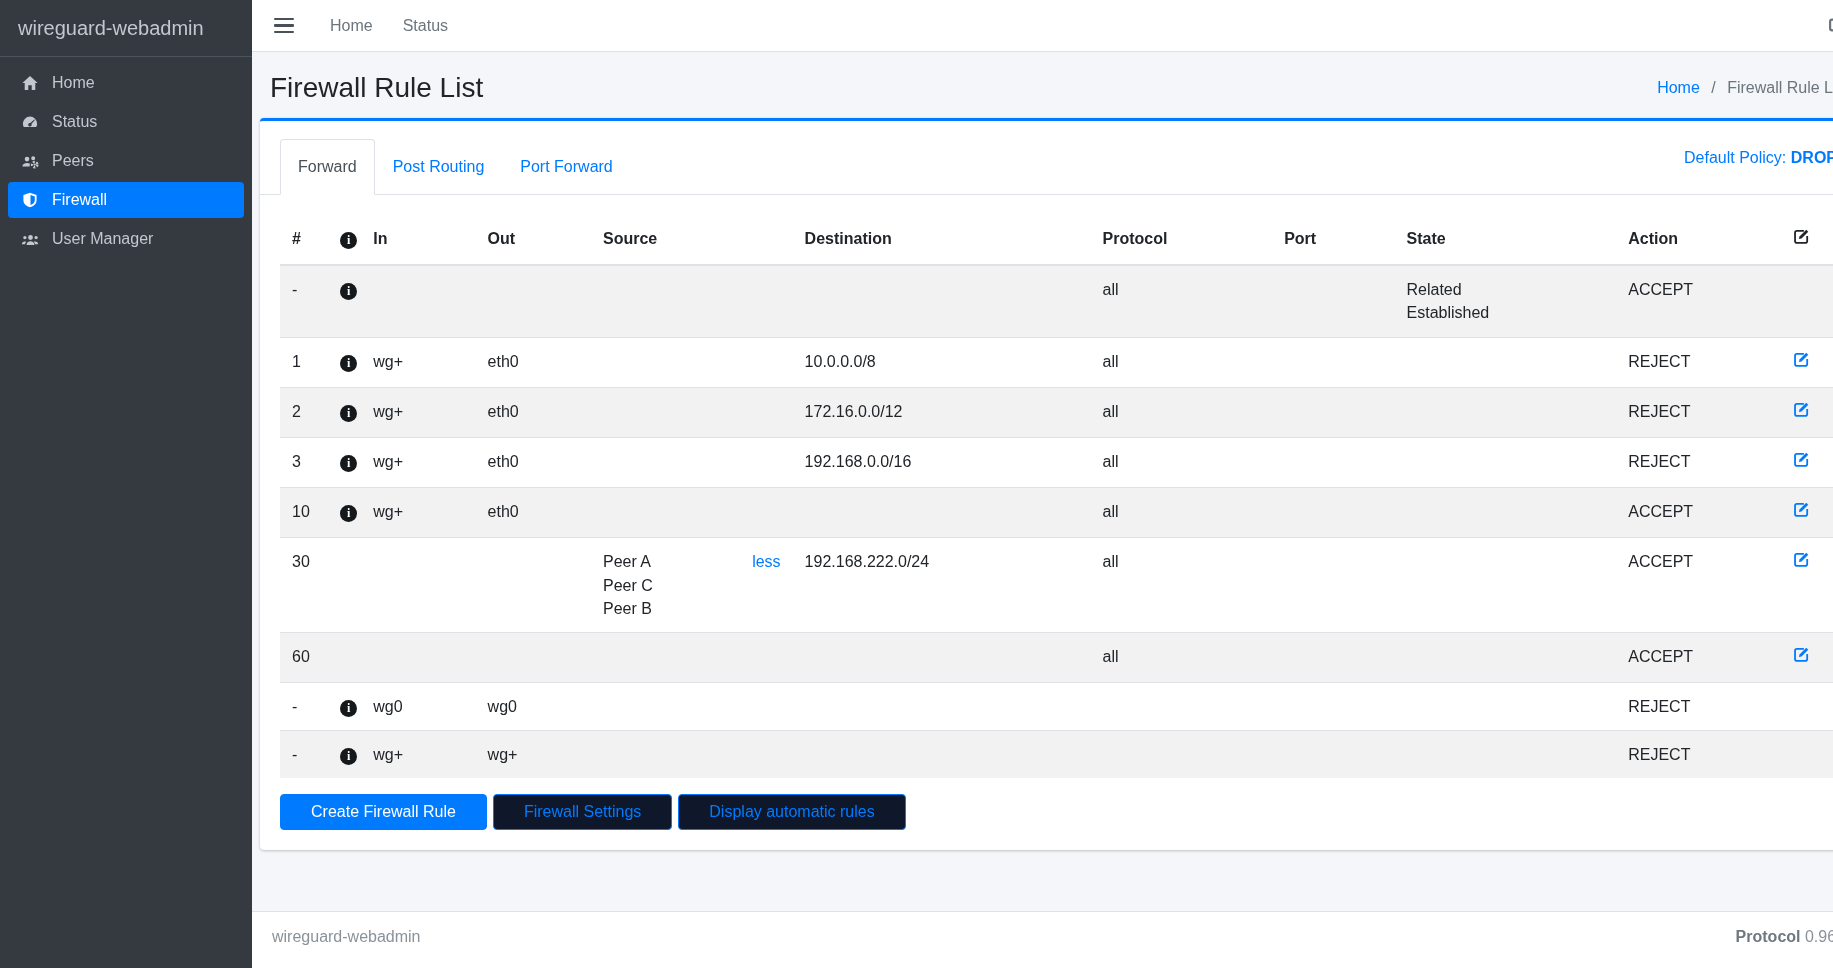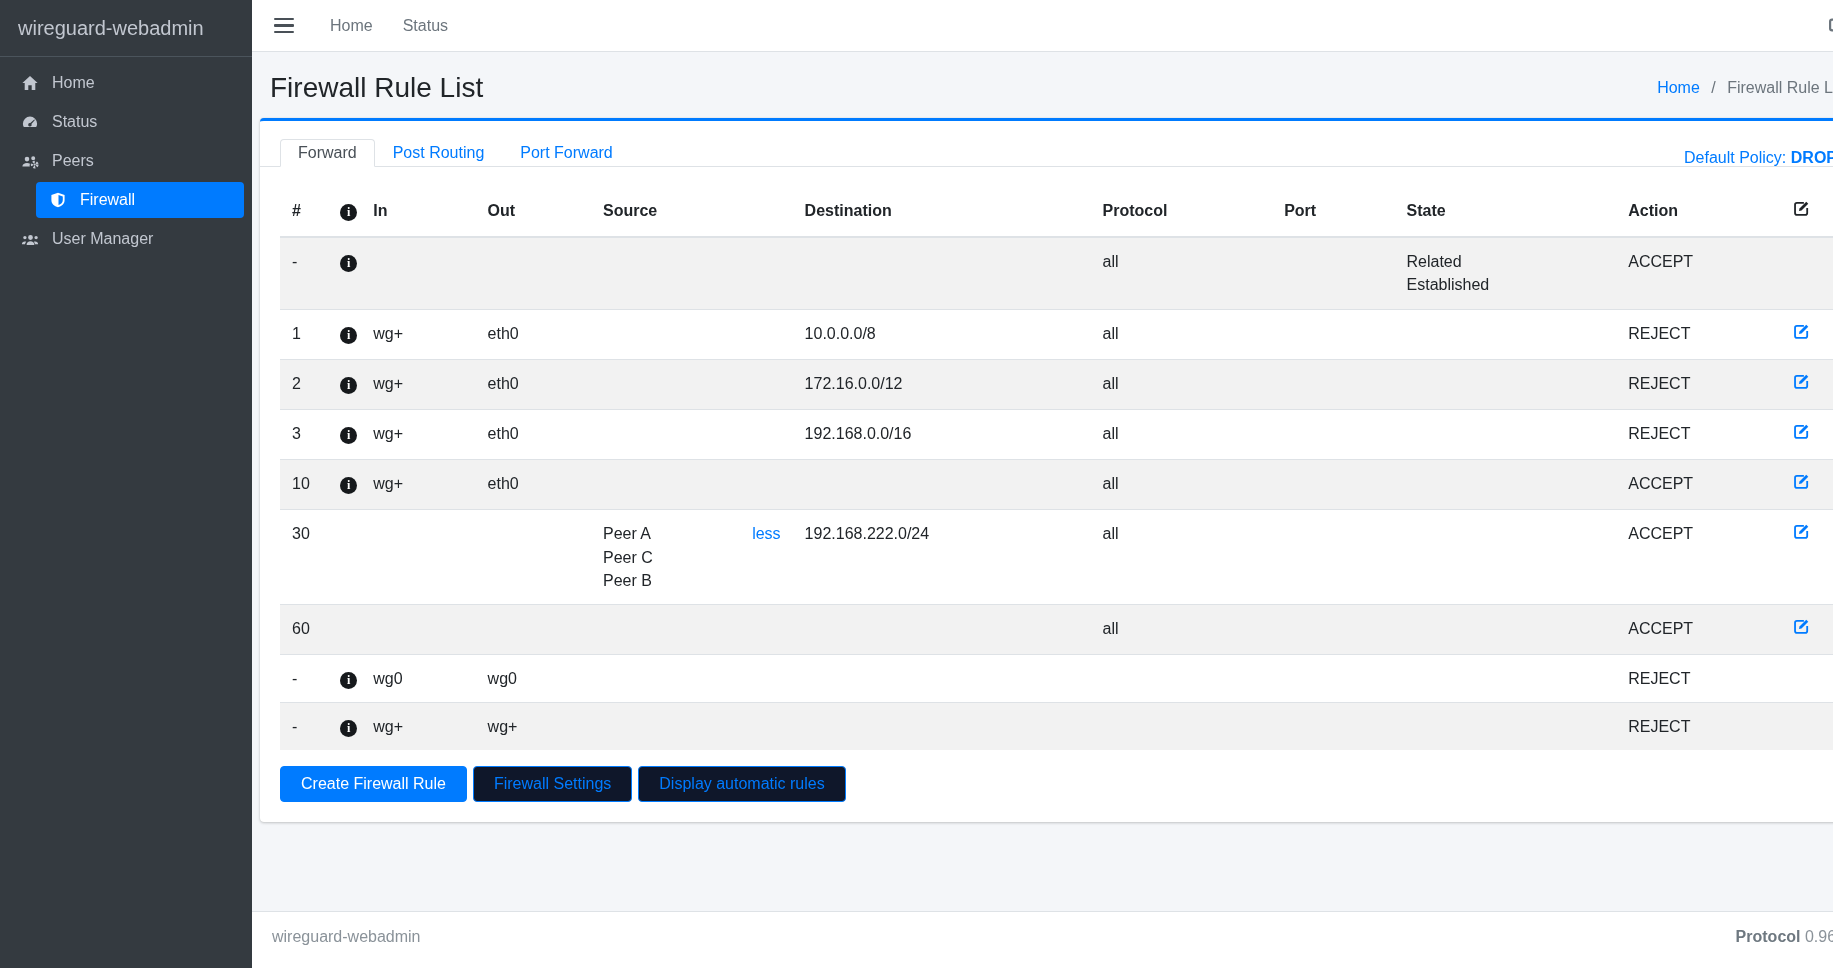--- a/index.html
+++ b/index.html
@@ -22,21 +22,21 @@
   }
   .side-nav { padding: 8px; list-style: none; }
   .side-item { margin-bottom: 3px; }
   .side-link {
     display: flex; align-items: center; gap: 11px;
     padding: 9px 11px; border-radius: 4px; color: #c2c7d0;
     cursor: pointer; text-decoration: none; font-size: 16px;
   }
   .side-link .s-icon { width: 22px; text-align: center; flex: 0 0 22px; display: inline-flex; justify-content: center; }
   .side-link svg { fill: #c2c7d0; }
-  .side-link.active { background: #007bff; color: #fff; margin-left: 28px; }
+  .side-link.active { background: #007bff; color: #fff; }
   .side-link.active svg { fill: #fff; }
 
   
   .main {
     position: absolute; left: 252px; top: 0; width: 1613px; height: 968px;
     display: flex; flex-direction: column; background: #f4f6f9;
   }
   .navbar {
     height: 52px; flex: 0 0 52px; background: #fff; border-bottom: 1px solid #dee2e6;
     display: flex; align-items: center; padding: 0 16px; position: relative;
@@ -60,21 +60,21 @@
   
   .card {
     background: #fff; border-top: 3px solid #007bff; border-radius: 4px;
     box-shadow: 0 0 1px rgba(0,0,0,.125), 0 1px 3px rgba(0,0,0,.2);
   }
   .card-header {
     padding: 18px 20px 0 20px; border-bottom: 1px solid #dee2e6;
     display: flex; position: relative;
   }
   .tab {
-    padding: 4px 17px; margin-bottom: -1px; cursor: pointer;
+    padding: 18px 17px; margin-bottom: -1px; cursor: pointer;
     border: 1px solid transparent; border-radius: 4px 4px 0 0;
     color: #007bff; text-decoration: none; display: inline-block;
   }
   .tab.active { background: #fff; border-color: #dee2e6 #dee2e6 #fff; color: #495057; }
   .default-policy { position: absolute; right: 20px; top: 28px; color: #007bff; }
   .default-policy b { font-weight: 700; }
 
   .card-body { padding: 20px; }
 
   table.rules { width: 100%; border-collapse: collapse; table-layout: fixed; }
@@ -91,21 +91,21 @@
     background: #16191c; color: #fff; align-items: center; justify-content: center;
     font-family: "Liberation Serif", serif; font-weight: 700; font-size: 12px;
     cursor: pointer; user-select: none;
   }
   .edit-icon { cursor: pointer; }
   .src-line { display: flex; justify-content: space-between; align-items: baseline; }
   .less-link { color: #007bff; cursor: pointer; text-decoration: none; margin-left: 8px; text-align: right; }
 
   .btn-row { margin-top: 16px; display: flex; gap: 6px; }
   .btn {
-    font-size: 16px; padding: 8px 20px; border-radius: 4px; cursor: pointer;
+    font-size: 16px; padding: 8px 30px; border-radius: 4px; cursor: pointer;
     border: 1px solid #007bff; font-family: inherit;
   }
   .btn-primary { background: #007bff; color: #fff; }
   .btn-outline { background: #0f172a; color: #007bff; }
 
   .main-footer {
     flex: 0 0 57px; background: #fff; border-top: 1px solid #dee2e6;
     padding: 16px 20px; color: #8a9299; display: flex; justify-content: space-between;
   }
   .version-label { font-weight: 700; color: #6e7880; }

